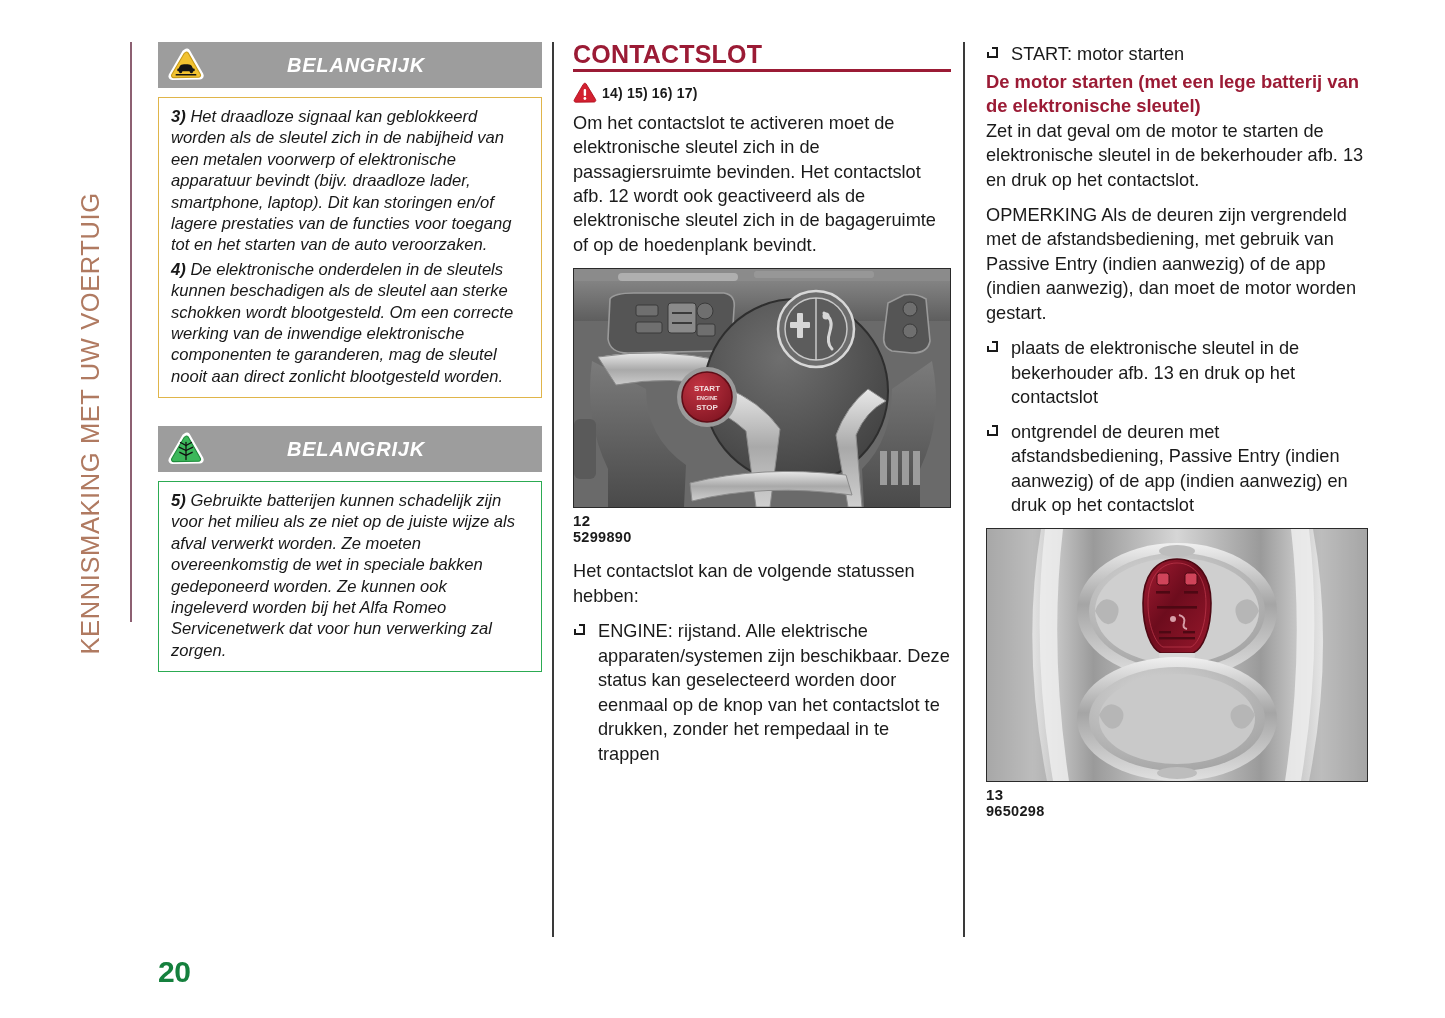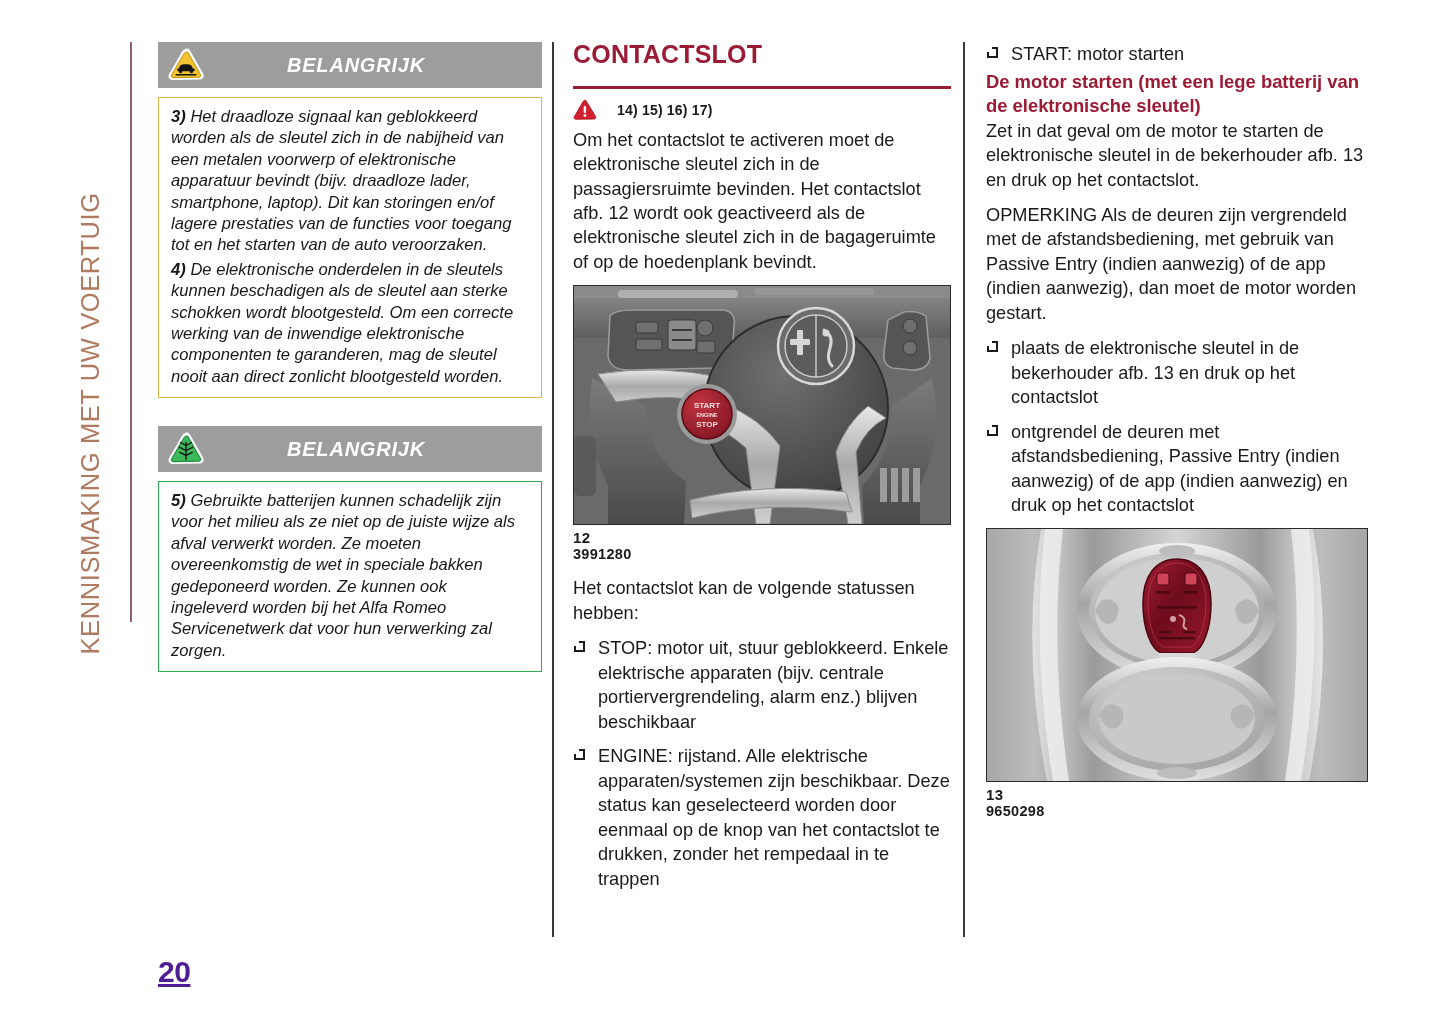--- a/index.html
+++ b/index.html
@@ -31,23 +31,22 @@
     font-size:25.5px;
     letter-spacing:0.6px;
     color:#b07a61;
     font-family:"Liberation Sans", sans-serif;
     white-space:nowrap;
   }
 
   
   #page-number {
     position:absolute; left:158px; top:955px;
-    font-size:30px; font-weight:bold; color:#4c1d95;
+    font-size:30px; font-weight:bold; color:#15803d;
     letter-spacing:-0.5px;
-    text-decoration:underline;
   }
 
   
   .col-rule { position:absolute; width:1.6px; background:#3a3a3a; }
   #rule-1 { left:552px; top:42px; height:895px; }
   #rule-2 { left:963px; top:42px; height:895px; }
 
   
   .column { position:absolute; top:42px; }
   #col-left  { left:158px; width:384px; }
@@ -93,30 +92,30 @@
   .warn-body p + p { margin-top:3px; }
   .warn-body .num { font-weight:bold; font-style:italic; }
 
   
   .section-head {
     color:#9b1b35;
     font-weight:bold;
     font-size:25px;
     letter-spacing:0.2px;
     line-height:1;
-    padding-bottom:19px;
+    padding-bottom:2px;
     margin:0 0 0 0;
   }
   .section-rule {
     height:2.6px; background:#9b1b35; width:100%; margin-bottom:10px;
   }
 
   
   .danger-line {
-    display:flex; align-items:center; gap:20px;
+    display:flex; align-items:center; gap:5px;
     margin:0 0 7px 0;
   }
   .danger-refs {
     font-size:14px; font-weight:bold; color:#1a1a1a; letter-spacing:0.2px;
   }
 
   
   .body-text {
     font-size:18.2px;
     line-height:1.345;
@@ -322,30 +321,26 @@
           <text x="133" y="122">START</text>
           <text x="133" y="131" font-size="5.5">ENGINE</text>
           <text x="133" y="141">STOP</text>
         </g>
 
         <rect x="0" y="150" width="22" height="60" rx="6" fill="#5a5a5a"></rect>
       </svg>
     </div>
     <div class="fig-caption">
       <span>12</span>
-      <span class="fig-code">3991280</span>
+      <span class="fig-code">5299890</span>
     </div>
   </div>
 
   <div class="body-text">Het contactslot kan de volgende statussen hebben:</div>
 
-  <div class="bullet">
-    <span class="sq"></span>
-    <span>STOP: motor uit, stuur geblokkeerd. Enkele elektrische apparaten (bijv. centrale portiervergrendeling, alarm enz.) blijven beschikbaar</span>
-  </div>
   <div class="bullet">
     <span class="sq"></span>
     <span>ENGINE: rijstand. Alle elektrische apparaten/systemen zijn beschikbaar. Deze status kan geselecteerd worden door eenmaal op de knop van het contactslot te drukken, zonder het rempedaal in te trappen</span>
   </div>
 </div>
 
 <div class="column" id="col-right">
 
   <div class="bullet" style="margin-bottom:4px;">
     <span class="sq"></span>

